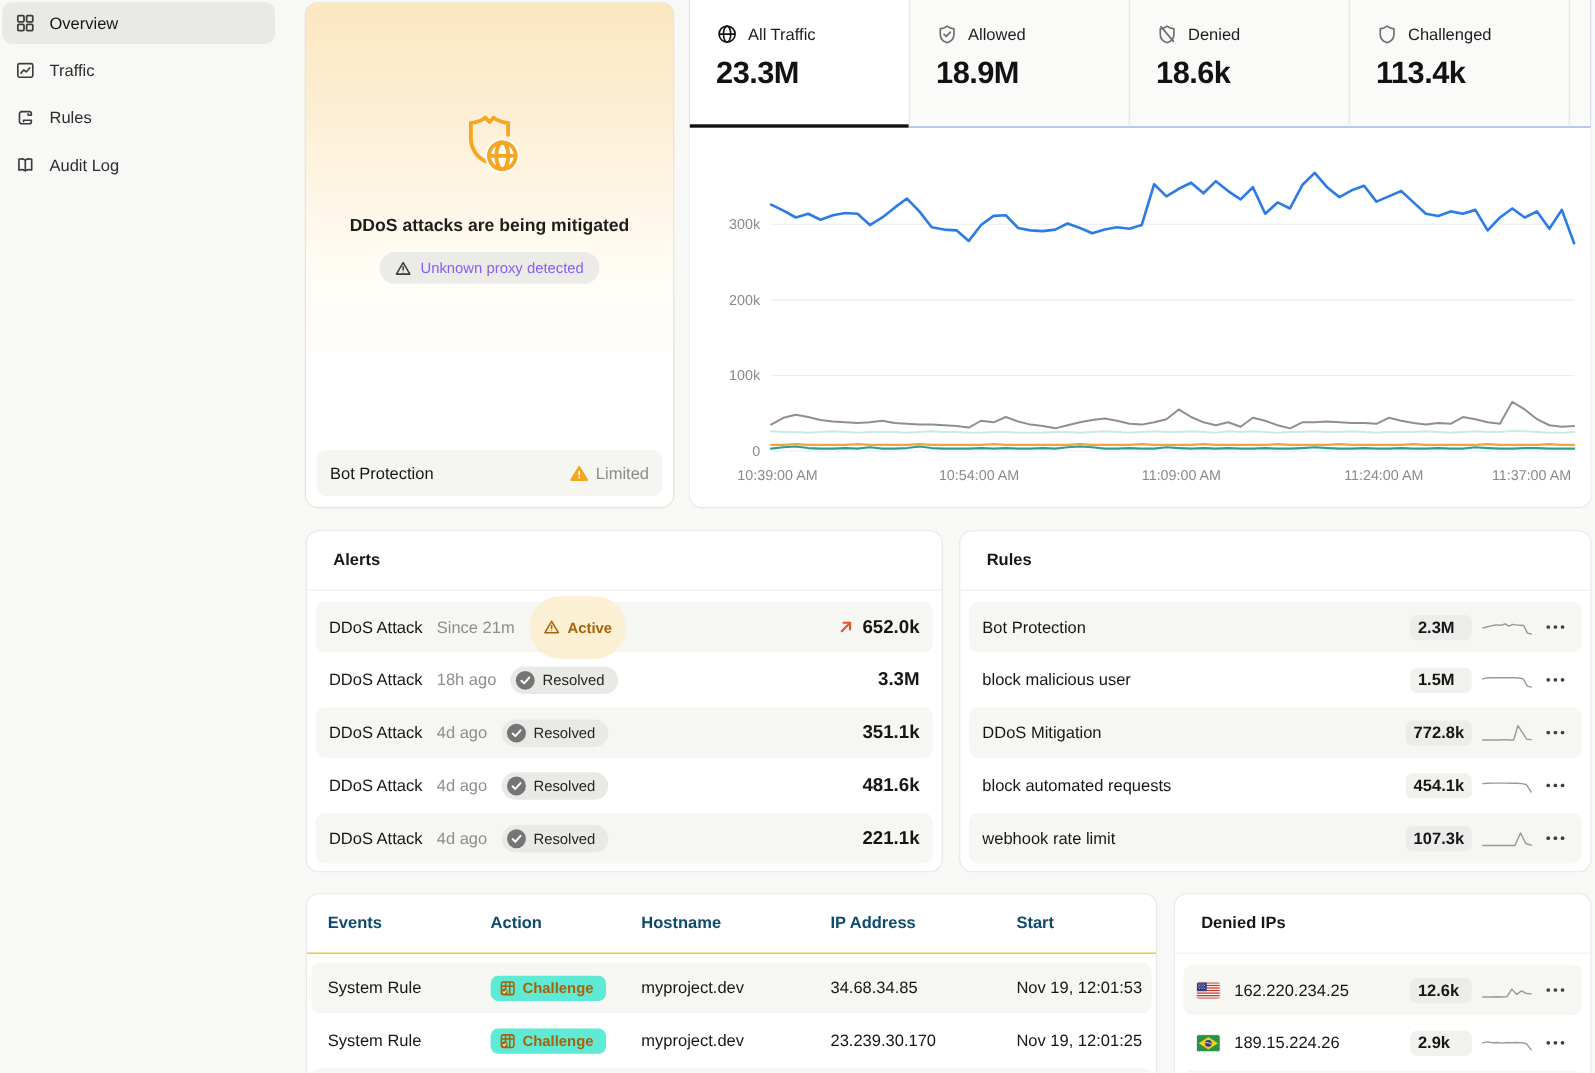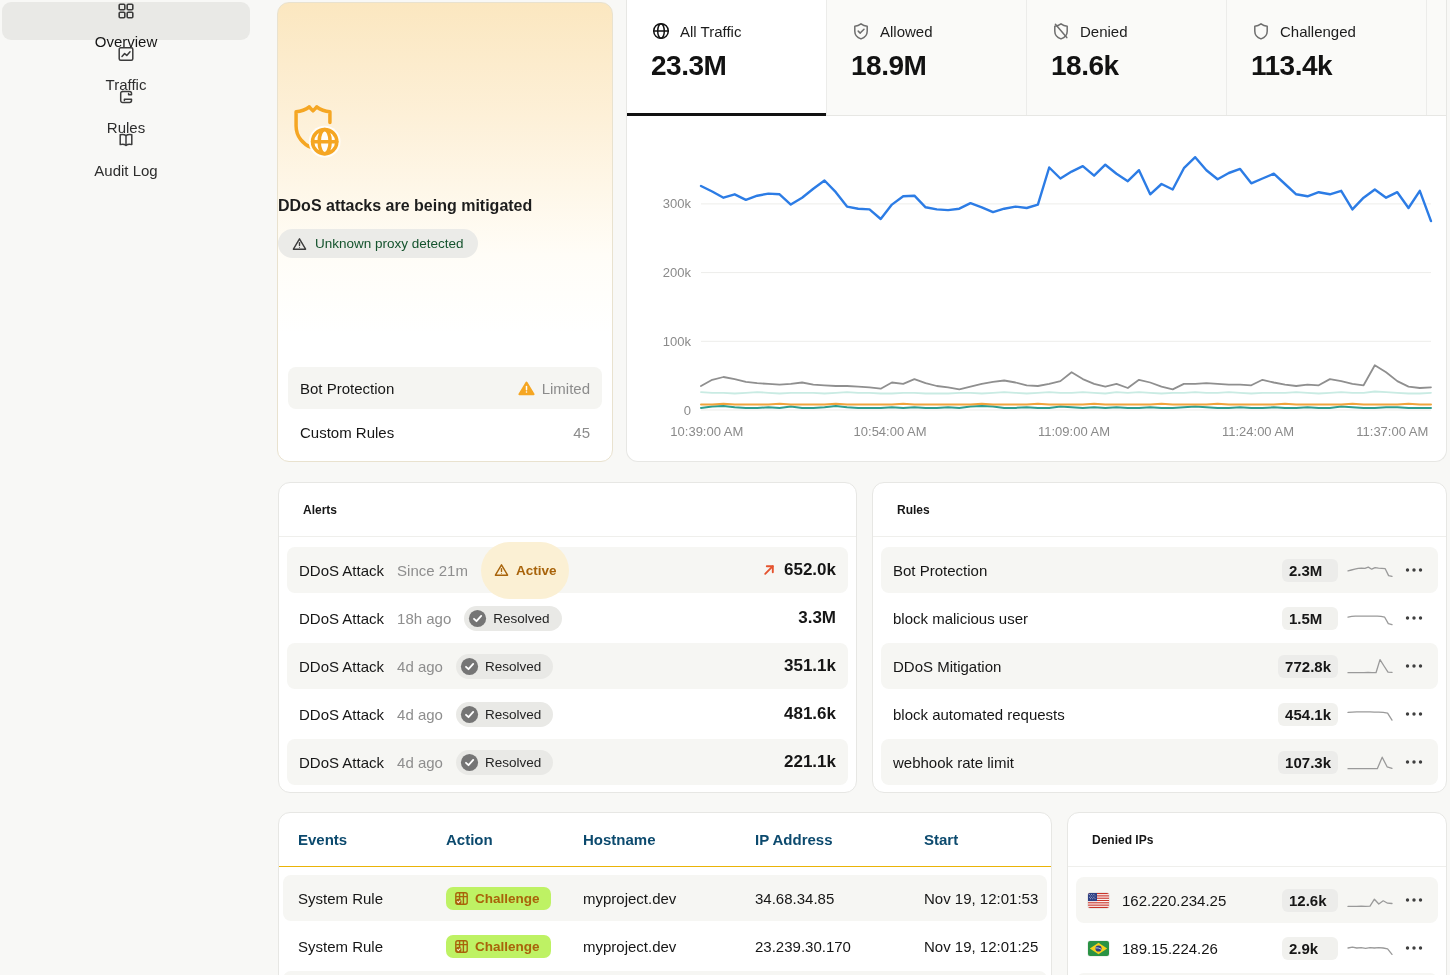--- a/index.html
+++ b/index.html
@@ -12,39 +12,39 @@
   }
   .icon { display:inline-flex; align-items:center; justify-content:center; }
   .icon svg { display:block; }
 
   
   .sidebar { position:absolute; left:0; top:2px; width:260px; padding:0 10px 0 2px; }
   .side-item {
     display:flex; align-items:center; gap:13px;
     height:38px; padding:0 12px; margin-bottom:5px;
     border-radius:9px; cursor:pointer;
-    font-size:15px; color:#2d2d2d;flex-direction:column;
+    font-size:15px; color:#2d2d2d;
   }
   .side-item.active { background:#e9e9e6; color:#161616; }
   .side-item .icon { color:#3c3c3c; }
 
   
   .status-card {
     position:absolute; left:277px; top:2px; width:336px; height:460px;
     background:linear-gradient(180deg,#fbe7c0 0%, #fdf0d8 25%, #fffdf7 55%, #ffffff 72%);
     border:1px solid #e9e2cf; border-radius:12px;
-    display:flex; flex-direction:column; align-items:flex-start;
+    display:flex; flex-direction:column; align-items:center;
     overflow:hidden;
   }
   .hero { margin-top:92px; }
   .status-title { margin-top:32px; font-size:16px; font-weight:700; color:#1d1d1d; }
   .status-badge {
     margin-top:14px; display:inline-flex; align-items:center; gap:8px;
     background:#ebebe8; border-radius:999px; padding:7px 14px;
-    font-size:13.5px; color:#14532d;
+    font-size:13.5px; color:#8b5cf6;
   }
   .status-rows { margin-top:auto; width:100%; padding:0 10px 8px; }
   .status-row {
     height:42px; display:flex; align-items:center; justify-content:space-between;
     padding:0 12px; border-radius:8px; font-size:15px; color:#161616;
   }
   .status-row.shade { background:#f5f5f2; margin-bottom:2px; }
   .status-row .rightv { display:flex; align-items:center; gap:7px; color:#8c8c8c; }
 
   
@@ -68,21 +68,21 @@
   .stat-value { margin-top:9px; font-size:28px; font-weight:700; letter-spacing:-0.5px; color:#121212; }
   .stat-tab.sliver { flex:1 1 auto; width:auto; border-right:none; cursor:default; }
 
   
   .panel {
     position:absolute; background:#fff; border:1px solid #e7e7e4;
     border-radius:12px; overflow:hidden;
   }
   .panel-title {
     height:54px; display:flex; align-items:center; padding:0 24px;
-    font-size:12px; font-weight:700; color:#161616;
+    font-size:15px; font-weight:700; color:#161616;
     border-bottom:1px solid #efefec;
   }
   .panel-list { padding:10px 8px 8px; }
   .list-row {
     height:46px; margin-bottom:2px; border-radius:8px;
     display:flex; align-items:center; padding:0 12px;
     font-size:15px; color:#161616;
   }
   .list-row.shade { background:#f6f6f3; }
   .row-time { color:#8e8e8e; margin-left:13px; }
@@ -116,21 +116,21 @@
   }
   .events-list { padding-top:8px; }
   .event-row {
     display:grid; grid-template-columns:148px 137px 172px 169px 1fr;
     height:46px; align-items:center; margin:0 4px 2px; padding-left:15px;
     border-radius:8px; font-size:15px; color:#161616;
   }
   .event-row.shade { background:#f6f6f3; }
   .badge-challenge {
     display:inline-flex; align-items:center; gap:6px;
-    background:#bef264; border-radius:7px; padding:4px 11px 4px 8px;
+    background:#5eead4; border-radius:7px; padding:4px 11px 4px 8px;
     font-size:13.5px; font-weight:600; color:#a8630a;
   }
   .flag { width:21px; height:15px; border-radius:2px; overflow:hidden; display:inline-flex; box-shadow:0 0 0 0.5px rgba(0,0,0,.12); }
   .denied-ip-text { margin-left:13px; }
 
   .tick { fill:#8a8a8a; font-size:13px; font-family:"Liberation Sans",sans-serif; }
 </style>
 </head>
 <body>
 
@@ -205,26 +205,20 @@
           <span>Bot Protection</span>
           <span class="rightv">
             <span class="icon">
               <svg width="17" height="15" viewBox="0 0 17 15" fill="#f5a623" stroke="#f5a623" stroke-width="2" stroke-linejoin="round">
                 <path d="M8.5,1.6 L15.6,13.2 H1.4 Z"></path>
                 <line x1="8.5" y1="5.6" x2="8.5" y2="8.7" stroke="#fff" stroke-width="1.5" stroke-linecap="round"></line>
                 <circle cx="8.5" cy="11" r="0.8" fill="#fff" stroke="none"></circle>
               </svg>
             </span>
             <span>Limited</span>
-          </span>
-        </div>
-        <div class="status-row">
-          <span>Custom Rules</span>
-          <span class="rightv">
-            <span>45</span>
           </span>
         </div>
       </div>
   </section>
 
   <section class="chart-card">
     <div class="tabs">
         <div class="stat-tab active">
           <div class="tl">
             <span class="icon">

